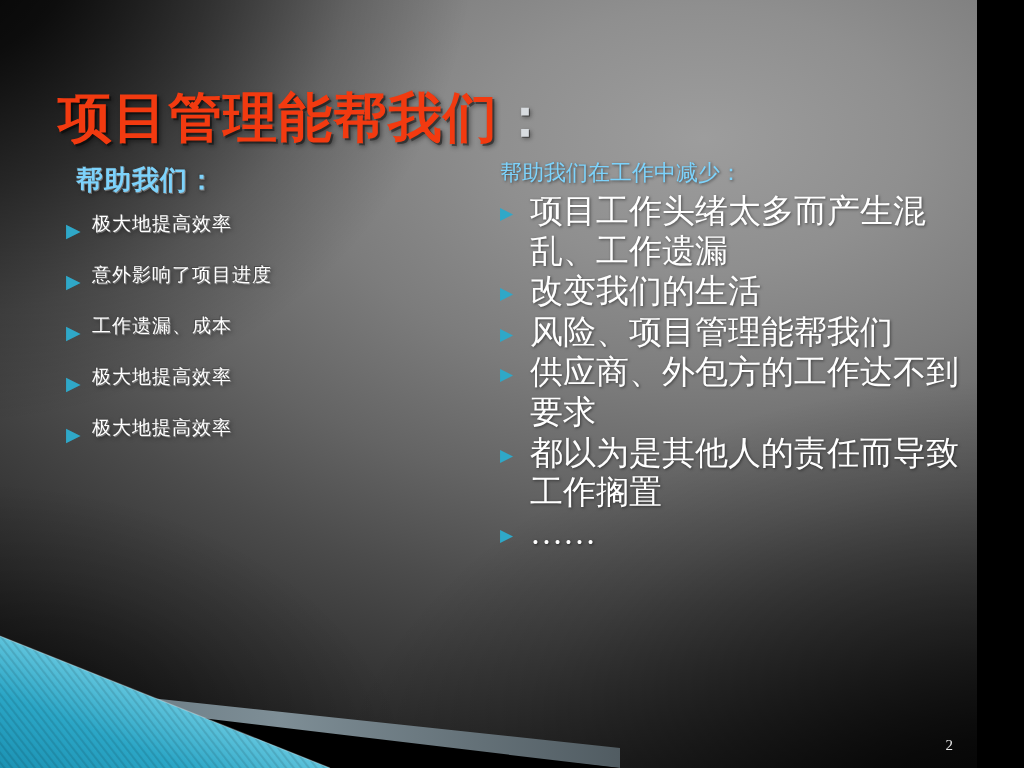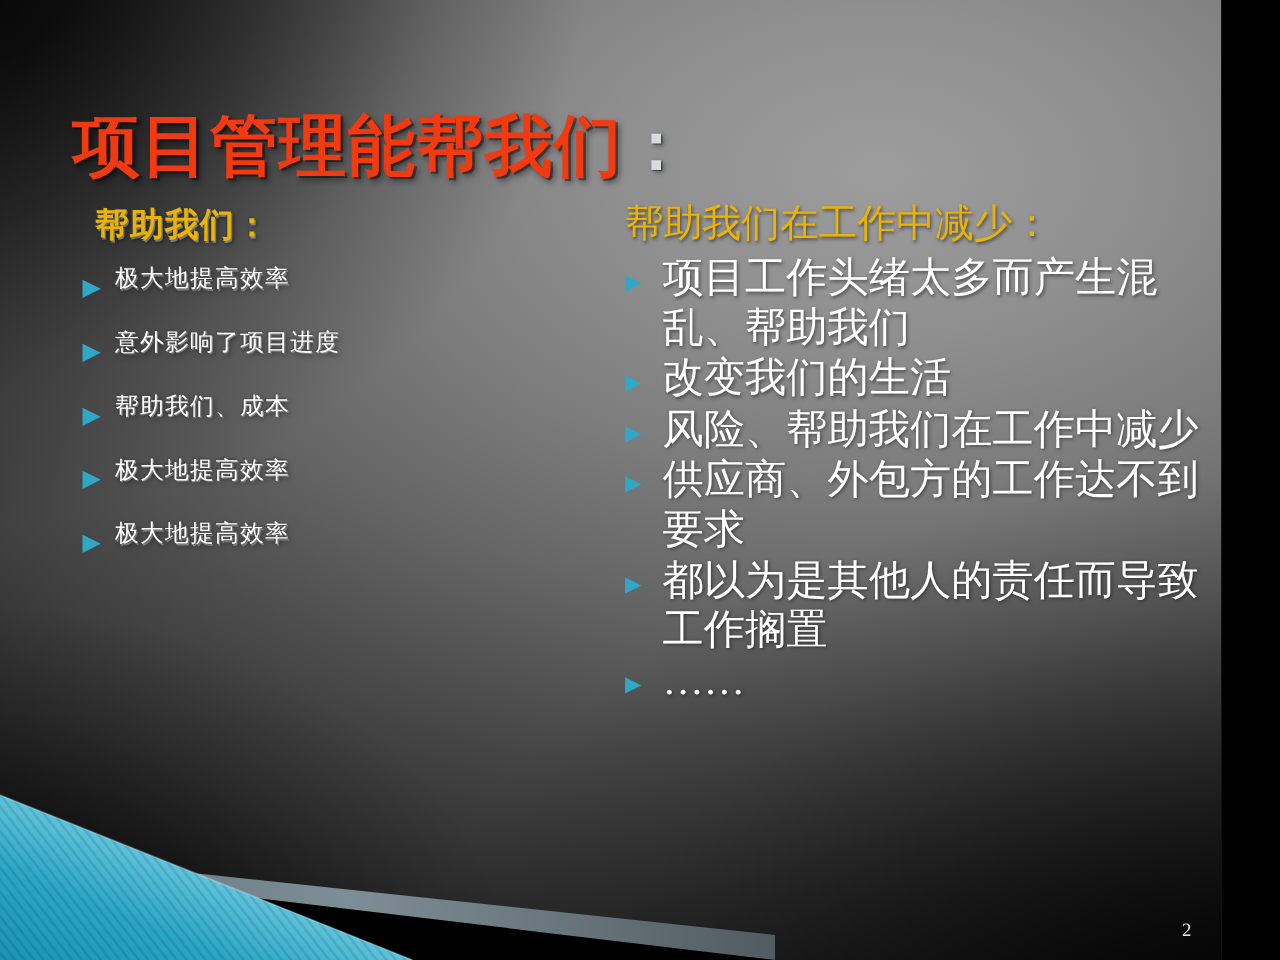--- a/index.html
+++ b/index.html
@@ -91,36 +91,36 @@
   }
 
   
   .col {
     position: absolute;
   }
   .col-left  { left: 66px;  top: 162px; width: 420px; }
   .col-right { left: 500px; top: 158px; width: 470px; }
 
   .col-head {
-    color: #eab308;
+    color: #7dd3fc;
     margin: 0 0 14px 0;
   }
   .col-left .col-head {
     font-size: 27px;
     font-weight: 700;
     letter-spacing: 1px;
     padding-left: 10px;
     text-shadow:
       -1px -1px 0 rgba(60,60,60,0.85),
        1px  1px 0 rgba(255,255,255,0.35),
        2px  2px 4px rgba(0,0,0,0.55);
   }
   .col-right .col-head {
     font-family: "Liberation Serif", "DejaVu Serif", serif;
-    font-size: 31px;
+    font-size: 22px;
     font-weight: 400;
     letter-spacing: 0px;
     margin-bottom: 4px;
     text-shadow: 1px 1px 3px rgba(0,0,0,0.55);
   }
 
   .bullet-list {
     list-style: none;
     margin: 0;
     padding: 0;
@@ -215,21 +215,21 @@
         <span class="bullet-text">极大地提高效率</span>
       </li>
 
       <li class="bullet-item">
         <span class="bullet-mark">▶</span>
         <span class="bullet-text">意外影响了项目进度</span>
       </li>
 
       <li class="bullet-item">
         <span class="bullet-mark">▶</span>
-        <span class="bullet-text">帮助我们、成本</span>
+        <span class="bullet-text">工作遗漏、成本</span>
       </li>
 
       <li class="bullet-item">
         <span class="bullet-mark">▶</span>
         <span class="bullet-text">极大地提高效率</span>
       </li>
 
       <li class="bullet-item">
         <span class="bullet-mark">▶</span>
         <span class="bullet-text">极大地提高效率</span>
@@ -237,31 +237,31 @@
 
     </ul>
   </div>
 
   <div class="col col-right">
     <div class="col-head">帮助我们在工作中减少：</div>
     <ul class="bullet-list">
 
       <li class="bullet-item">
         <span class="bullet-mark">▶</span>
-        <span class="bullet-text">项目工作头绪太多而产生混乱、帮助我们</span>
+        <span class="bullet-text">项目工作头绪太多而产生混乱、工作遗漏</span>
       </li>
 
       <li class="bullet-item">
         <span class="bullet-mark">▶</span>
         <span class="bullet-text">改变我们的生活</span>
       </li>
 
       <li class="bullet-item">
         <span class="bullet-mark">▶</span>
-        <span class="bullet-text">风险、帮助我们在工作中减少</span>
+        <span class="bullet-text">风险、项目管理能帮我们</span>
       </li>
 
       <li class="bullet-item">
         <span class="bullet-mark">▶</span>
         <span class="bullet-text">供应商、外包方的工作达不到要求</span>
       </li>
 
       <li class="bullet-item">
         <span class="bullet-mark">▶</span>
         <span class="bullet-text">都以为是其他人的责任而导致工作搁置</span>

